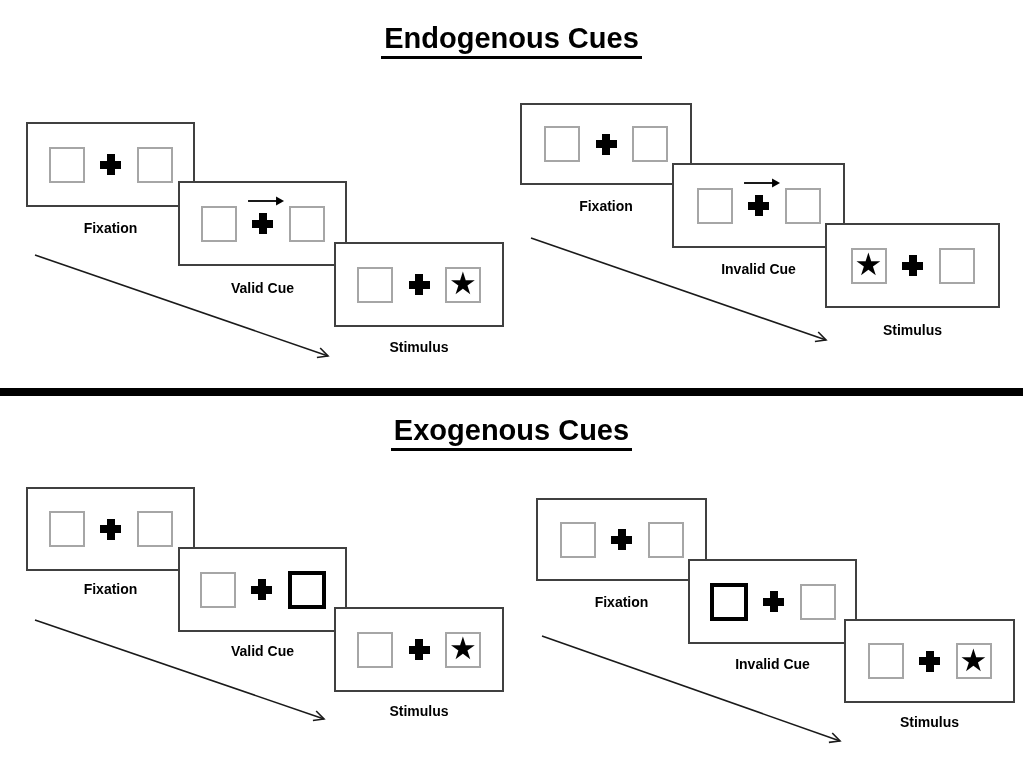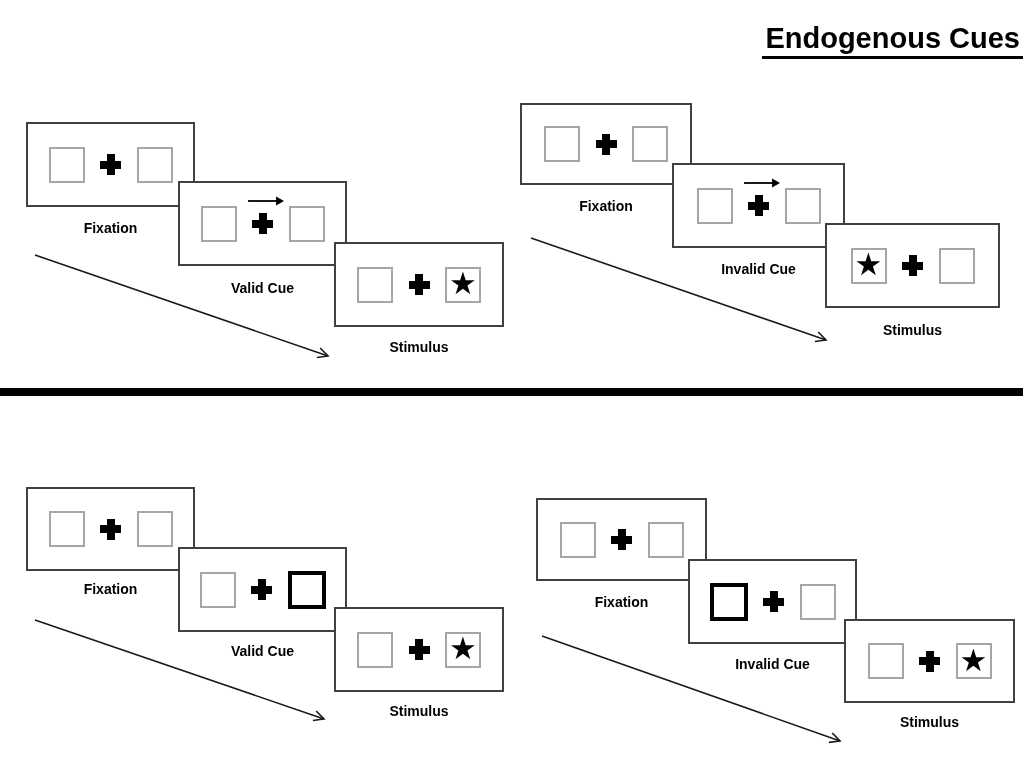--- a/index.html
+++ b/index.html
@@ -1,20 +1,20 @@
 <!DOCTYPE html>
 <html><head>
 <meta charset="utf-8">
 <style>
   html,body{margin:0;padding:0;background:#fff;}
   #stage{
     position:relative;width:1023px;height:767px;background:#fff;overflow:hidden;
     font-family:"Liberation Sans",sans-serif;color:#000;
   }
-  .title{position:absolute;left:0;width:100%;text-align:right;
+  .title{position:absolute;left:0;width:100%;text-align:center;
     font-size:29px;font-weight:700;letter-spacing:0px;}
   .title span{display:inline-block;border-bottom:3px solid #000;padding:0 3px 1px 3px;}
   .divider{position:absolute;left:0;width:100%;height:8px;background:#000;}
   .panel{position:absolute;background:#fff;border:2px solid #404040;
     display:flex;align-items:center;justify-content:center;gap:14px;box-sizing:border-box;}
   .sq{width:36px;height:36px;box-sizing:border-box;border:2px solid #a6a6a6;background:#fff;
     display:flex;align-items:center;justify-content:center;flex:0 0 auto;}
   .sq.thick{width:38px;height:38px;border:4px solid #000;}
   .star{font-size:31px;line-height:1;transform:translateY(-1px);color:#000;}
   .mid{position:relative;width:24px;align-self:stretch;display:flex;align-items:center;justify-content:center;flex:0 0 auto;}
@@ -25,20 +25,21 @@
   .plabel{position:absolute;text-align:center;font-size:14px;font-weight:700;height:22px;line-height:22px;}
   .overlay{position:absolute;left:0;top:0;pointer-events:none;}
 </style>
 </head>
 <body>
 
 <div id="stage">
 
   <div class="title" style="top:22px"><span>Endogenous Cues</span></div>
   <div class="divider" style="top:388px"></div>
+  <div class="title" style="top:414px"><span>Exogenous Cues</span></div>
 
   <svg class="overlay" width="1023" height="767" viewBox="0 0 1023 767">
     <defs>
       <marker id="ah" markerWidth="16" markerHeight="16" refX="11" refY="6" orient="auto" markerUnits="userSpaceOnUse">
         <path d="M1,1 L11,6 L1,11" fill="none" stroke="#1a1a1a" stroke-width="1.6"></path>
       </marker>
     </defs>
     <line x1="35" y1="255" x2="328" y2="356" stroke="#1a1a1a" stroke-width="1.6" marker-end="url(#ah)"></line>
     <line x1="531" y1="238" x2="826" y2="340" stroke="#1a1a1a" stroke-width="1.6" marker-end="url(#ah)"></line>
     <line x1="35" y1="620" x2="324" y2="719" stroke="#1a1a1a" stroke-width="1.6" marker-end="url(#ah)"></line>

